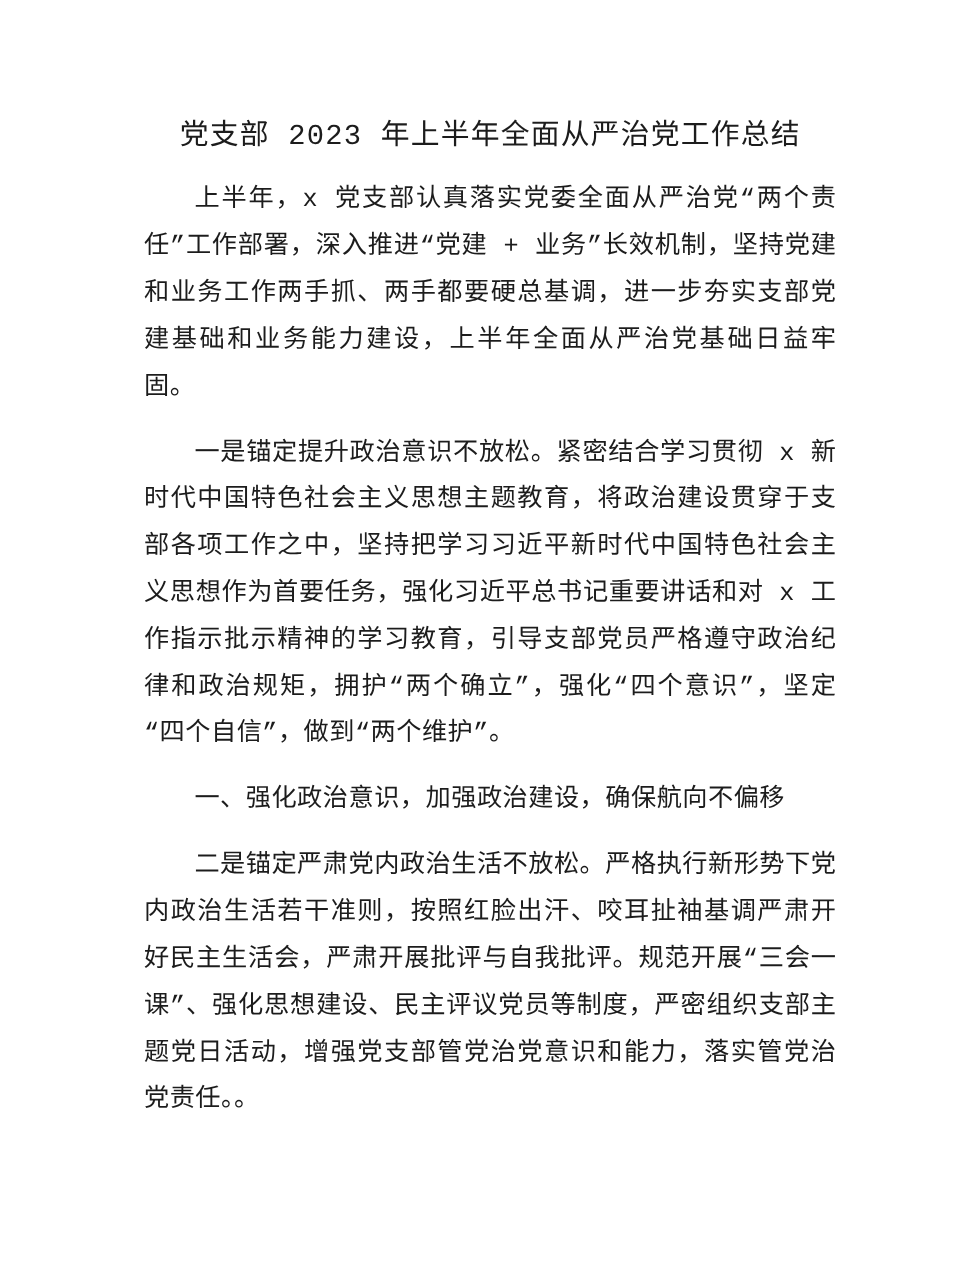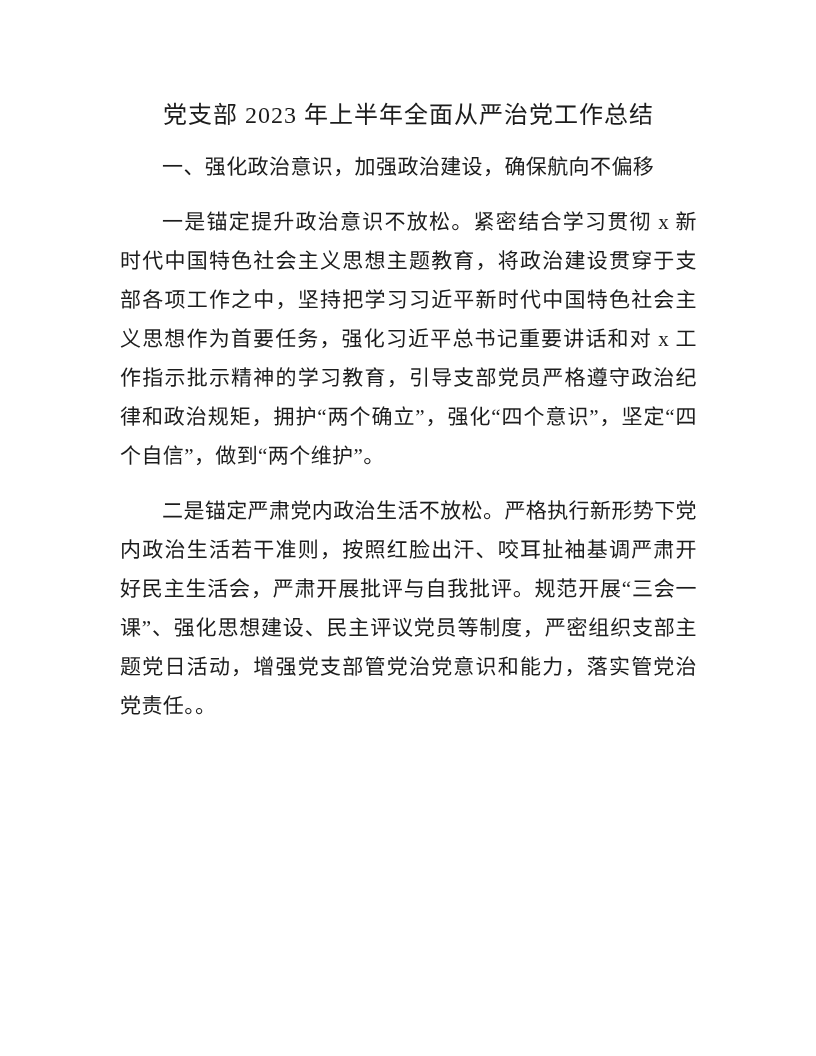--- a/index.html
+++ b/index.html
@@ -7,21 +7,21 @@
     padding: 0;
     background: #ffffff;
   }
   .page {
     position: relative;
     width: 816px;
     height: 1056px;
     margin: 0 auto;
     background: #ffffff;
     overflow: hidden;
-    font-family: Liberation Serif, serif;
+    font-family: Liberation Mono, monospace;
     color: #1c1c1c;
   }
   .content {
     position: absolute;
     top: 96px;
     left: 120px;
     width: 577px;
   }
   .doc-title {
     font-size: 24px;
@@ -46,21 +46,22 @@
     margin-bottom: 0;
   }
 </style>
 </head>
 <body>
 
 <div class="page">
   <div class="content">
     <h1 class="doc-title">党支部 2023 年上半年全面从严治党工作总结</h1>
 
+    <p class="para">上半年，x 党支部认真落实党委全面从严治党“两个责任”工作部署，深入推进“党建 + 业务”长效机制，坚持党建和业务工作两手抓、两手都要硬总基调，进一步夯实支部党建基础和业务能力建设，上半年全面从严治党基础日益牢固。</p>
+
+    <p class="para">一是锚定提升政治意识不放松。紧密结合学习贯彻 x 新时代中国特色社会主义思想主题教育，将政治建设贯穿于支部各项工作之中，坚持把学习习近平新时代中国特色社会主义思想作为首要任务，强化习近平总书记重要讲话和对 x 工作指示批示精神的学习教育，引导支部党员严格遵守政治纪律和政治规矩，拥护“两个确立”，强化“四个意识”，坚定“四个自信”，做到“两个维护”。</p>
 
     <p class="para">一、强化政治意识，加强政治建设，确保航向不偏移</p>
-
-    <p class="para">一是锚定提升政治意识不放松。紧密结合学习贯彻 x 新时代中国特色社会主义思想主题教育，将政治建设贯穿于支部各项工作之中，坚持把学习习近平新时代中国特色社会主义思想作为首要任务，强化习近平总书记重要讲话和对 x 工作指示批示精神的学习教育，引导支部党员严格遵守政治纪律和政治规矩，拥护“两个确立”，强化“四个意识”，坚定“四个自信”，做到“两个维护”。</p>
 
     <p class="para">二是锚定严肃党内政治生活不放松。严格执行新形势下党内政治生活若干准则，按照红脸出汗、咬耳扯袖基调严肃开好民主生活会，严肃开展批评与自我批评。规范开展“三会一课”、强化思想建设、民主评议党员等制度，严密组织支部主题党日活动，增强党支部管党治党意识和能力，落实管党治党责任。。</p>
 
   </div>
 </div>
 
 </body></html>

